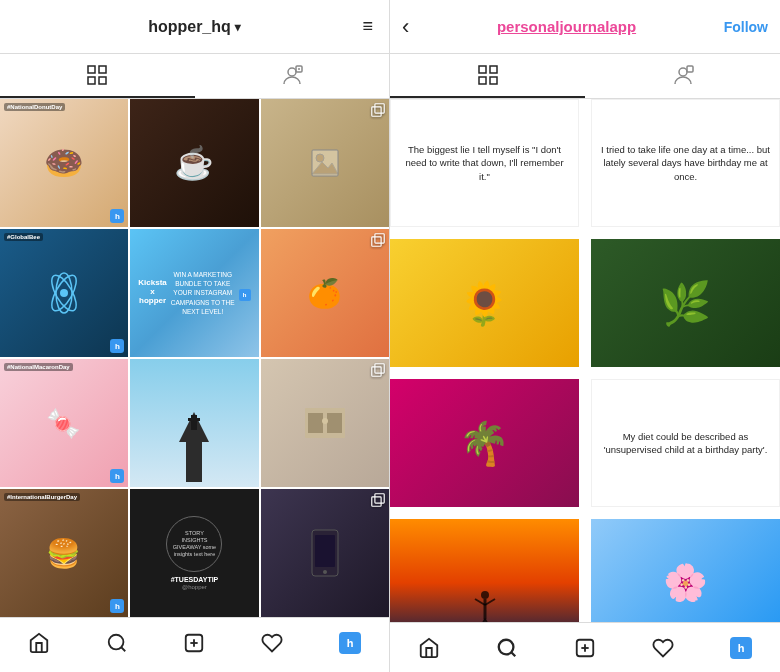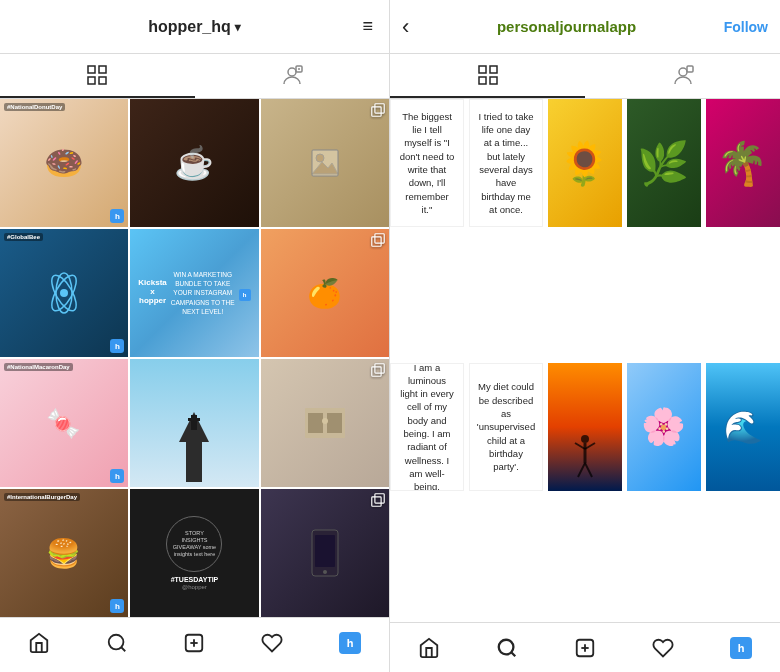--- a/index.html
+++ b/index.html
@@ -156,22 +156,22 @@
       border-bottom: 1px solid #dbdbdb;
     }
 
     .right-tabs {
       display: flex;
       border-bottom: 1px solid #dbdbdb;
     }
 
     .right-grid {
       display: grid;
-      grid-template-columns: repeat(5, 1fr);
-      gap: 5px;
+      grid-template-columns: repeat(2, 1fr);
+      gap: 12px;
       flex: 1;
       overflow: hidden;
     }
 
     
     .quote-cell {
       background: #fff;
       display: flex;
       align-items: center;
       justify-content: center;
@@ -483,21 +483,21 @@
     <div class="nav-item">
       <div style="width:22px;height:22px;background:#3897f0;border-radius:4px;display:flex;align-items:center;justify-content:center;color:white;font-size:11px;font-weight:bold;">h</div>
     </div>
   </div>
 </div>
 
 <div class="right-panel">
 
   <div class="right-header">
     <div style="font-size:22px;color:#262626;cursor:pointer;">‹</div>
-    <div style="font-size:15px;font-weight:600;color:#4d7c0f;">personaljournalapp</div>
+    <div style="font-size:15px;font-weight:600;color:#ec4899;text-decoration:underline;">personaljournalapp</div>
     <div style="font-size:14px;font-weight:600;color:#3897f0;cursor:pointer;">Follow</div>
   </div>
 
   <div class="right-tabs">
     <div class="tab active">
       <svg width="24" height="24" viewBox="0 0 24 24" fill="none" stroke="#262626" stroke-width="1.5">
         <rect x="3" y="3" width="7" height="7"></rect>
           <rect x="14" y="3" width="7" height="7"></rect>
         <rect x="3" y="14" width="7" height="7"></rect>
           <rect x="14" y="14" width="7" height="7"></rect>
@@ -534,23 +534,20 @@
         <span style="font-size:42px;">🌿</span>
       </div>
     </div>
 
     <div class="right-grid-cell" style="background:linear-gradient(135deg,#d4006a,#880e4f);">
       <div style="width:100%;height:100%;display:flex;align-items:center;justify-content:center;">
         <span style="font-size:42px;">🌴</span>
       </div>
     </div>
 
-    <div class="right-grid-cell quote-cell">
-      <div class="quote-text">I am a luminous light in every cell of my body and being. I am radiant of wellness. I am well-being.</div>
-    </div>
 
 
     <div class="right-grid-cell quote-cell">
       <div class="quote-text">My diet could be described as 'unsupervised child at a birthday party'.</div>
     </div>
 
     <div class="right-grid-cell" style="background:linear-gradient(180deg,#ff8c00,#e34000,#001a4d);">
       <div style="width:100%;height:100%;display:flex;align-items:flex-end;justify-content:center;padding-bottom:10px;">
         <svg width="30" height="50" viewBox="0 0 30 50">
           <circle cx="15" cy="8" r="4" fill="#000" opacity="0.7"></circle>

